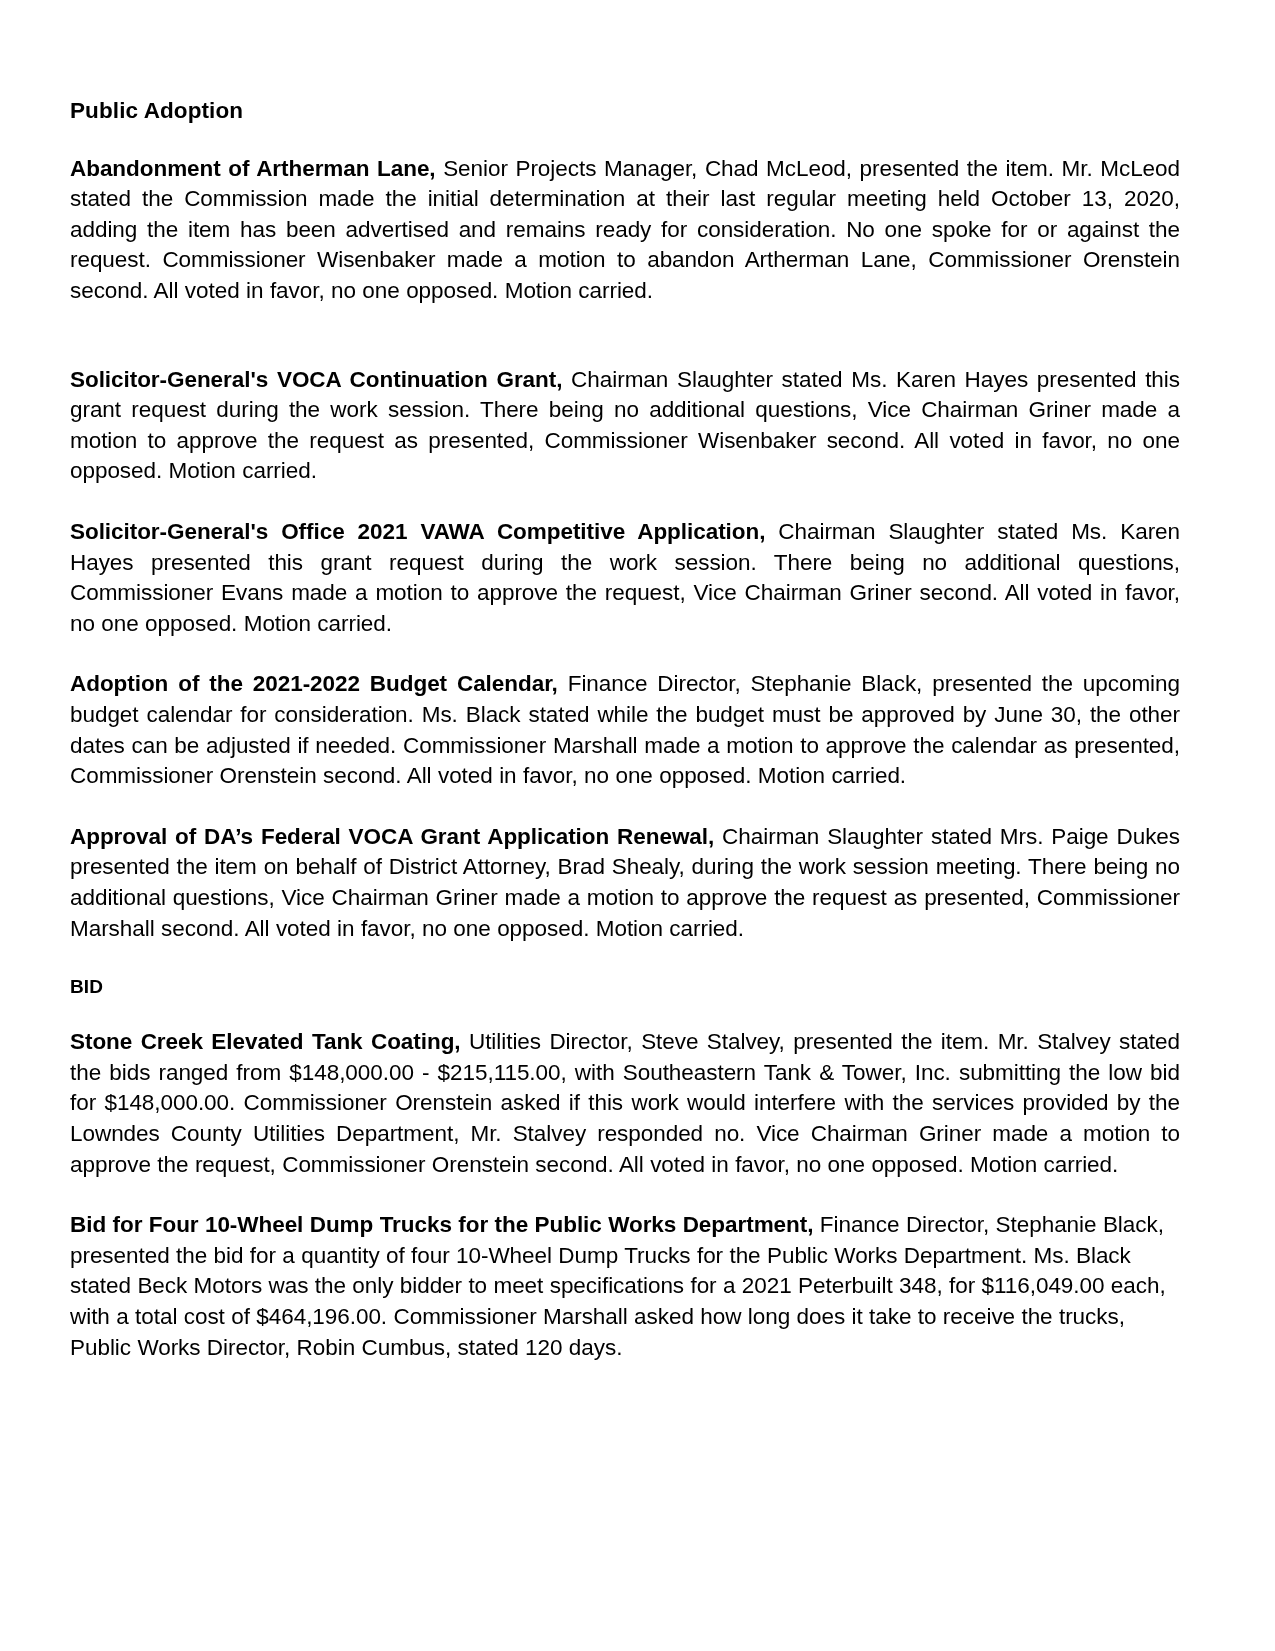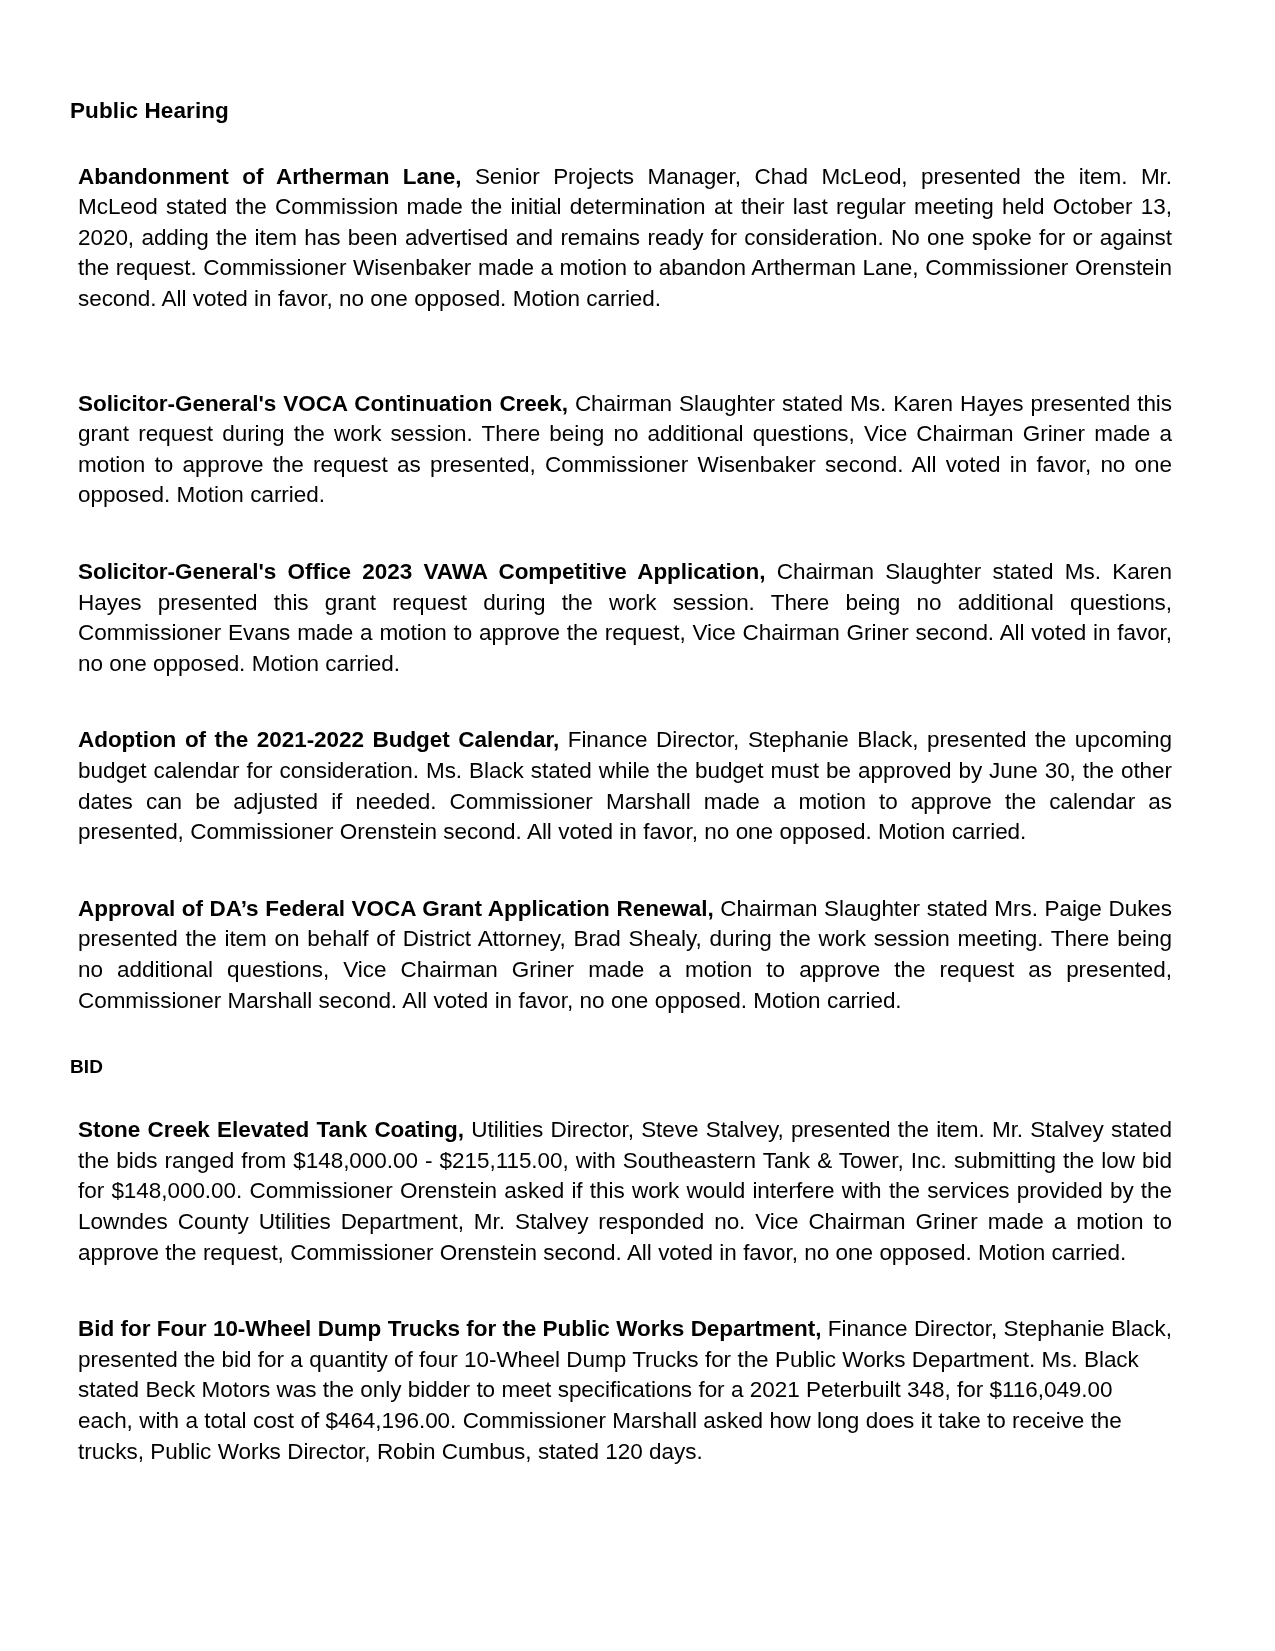--- a/index.html
+++ b/index.html
@@ -31,21 +31,21 @@
     padding: 0;
     line-height: 1.32;
     letter-spacing: 0.1px;
   }
   h2.section-heading.small-caps-head {
     font-size: 19px;
   }
   p.para {
     font-size: 22.5px;
     line-height: 1.36;
-    margin: 8px;
+    margin: 0;
     padding: 0;
     text-align: justify;
     text-justify: inter-word;
     letter-spacing: -0.05px;
     word-spacing: 0.2px;
   }
   p.para.noj {
     text-align: left;
   }
   p.para b {
@@ -58,32 +58,32 @@
   .lead {
     font-weight: bold;
   }
 </style>
 </head>
 <body>
 
 <div class="page">
   <div class="content">
 
-    <h2 class="section-heading">Public Hearing</h2>
+    <h2 class="section-heading">Public Adoption</h2>
     <div class="gap-after-heading"></div>
 
     <p class="para"><b class="lead">Abandonment of Artherman Lane,</b><span> Senior Projects Manager, Chad McLeod, presented the item. Mr. McLeod stated the Commission made the initial determination at their last regular meeting held October 13, 2020, adding the item has been advertised and remains ready for consideration.  No one spoke for or against the request.  Commissioner Wisenbaker made a motion to abandon Artherman Lane, Commissioner Orenstein second.  All voted in favor, no one opposed.  Motion carried.</span></p>
     <div class="gap-before-heading"></div>
 
     <div class="gap-after-heading"></div>
 
-    <p class="para"><b class="lead">Solicitor-General's VOCA Continuation Creek,</b><span> Chairman Slaughter stated Ms. Karen Hayes presented this grant request during the work session.  There being no additional questions, Vice Chairman Griner made a motion to approve the request as presented, Commissioner Wisenbaker second.  All voted in favor, no one opposed.  Motion carried.</span></p>
+    <p class="para"><b class="lead">Solicitor-General's VOCA Continuation Grant,</b><span> Chairman Slaughter stated Ms. Karen Hayes presented this grant request during the work session.  There being no additional questions, Vice Chairman Griner made a motion to approve the request as presented, Commissioner Wisenbaker second.  All voted in favor, no one opposed.  Motion carried.</span></p>
     <div class="gap-para"></div>
 
-    <p class="para"><b class="lead">Solicitor-General's Office 2023 VAWA Competitive Application,</b><span> Chairman Slaughter stated Ms. Karen Hayes presented this grant request during the work session. There being no additional questions, Commissioner Evans made a motion to approve the request, Vice Chairman Griner second.  All voted in favor, no one opposed.  Motion carried.</span></p>
+    <p class="para"><b class="lead">Solicitor-General's Office 2021 VAWA Competitive Application,</b><span> Chairman Slaughter stated Ms. Karen Hayes presented this grant request during the work session. There being no additional questions, Commissioner Evans made a motion to approve the request, Vice Chairman Griner second.  All voted in favor, no one opposed.  Motion carried.</span></p>
     <div class="gap-para"></div>
 
     <p class="para"><b class="lead">Adoption of the 2021-2022 Budget Calendar,</b><span> Finance Director, Stephanie Black, presented the upcoming budget calendar for consideration.  Ms. Black stated while the budget must be approved by June 30, the other dates can be adjusted if needed.  Commissioner Marshall made a motion to approve the calendar as presented, Commissioner Orenstein second.  All voted in favor, no one opposed.  Motion carried.</span></p>
     <div class="gap-para"></div>
 
     <p class="para"><b class="lead">Approval of DA’s Federal VOCA Grant Application Renewal,</b><span> Chairman Slaughter stated Mrs. Paige Dukes presented the item on behalf of District Attorney, Brad Shealy, during the work session meeting.  There being no additional questions, Vice Chairman Griner made a motion to approve the request as presented, Commissioner Marshall second.  All voted in favor, no one opposed.  Motion carried.</span></p>
     <div class="gap-before-heading"></div>
 
     <h2 class="section-heading small-caps-head">BID</h2>
     <div class="gap-after-heading"></div>

